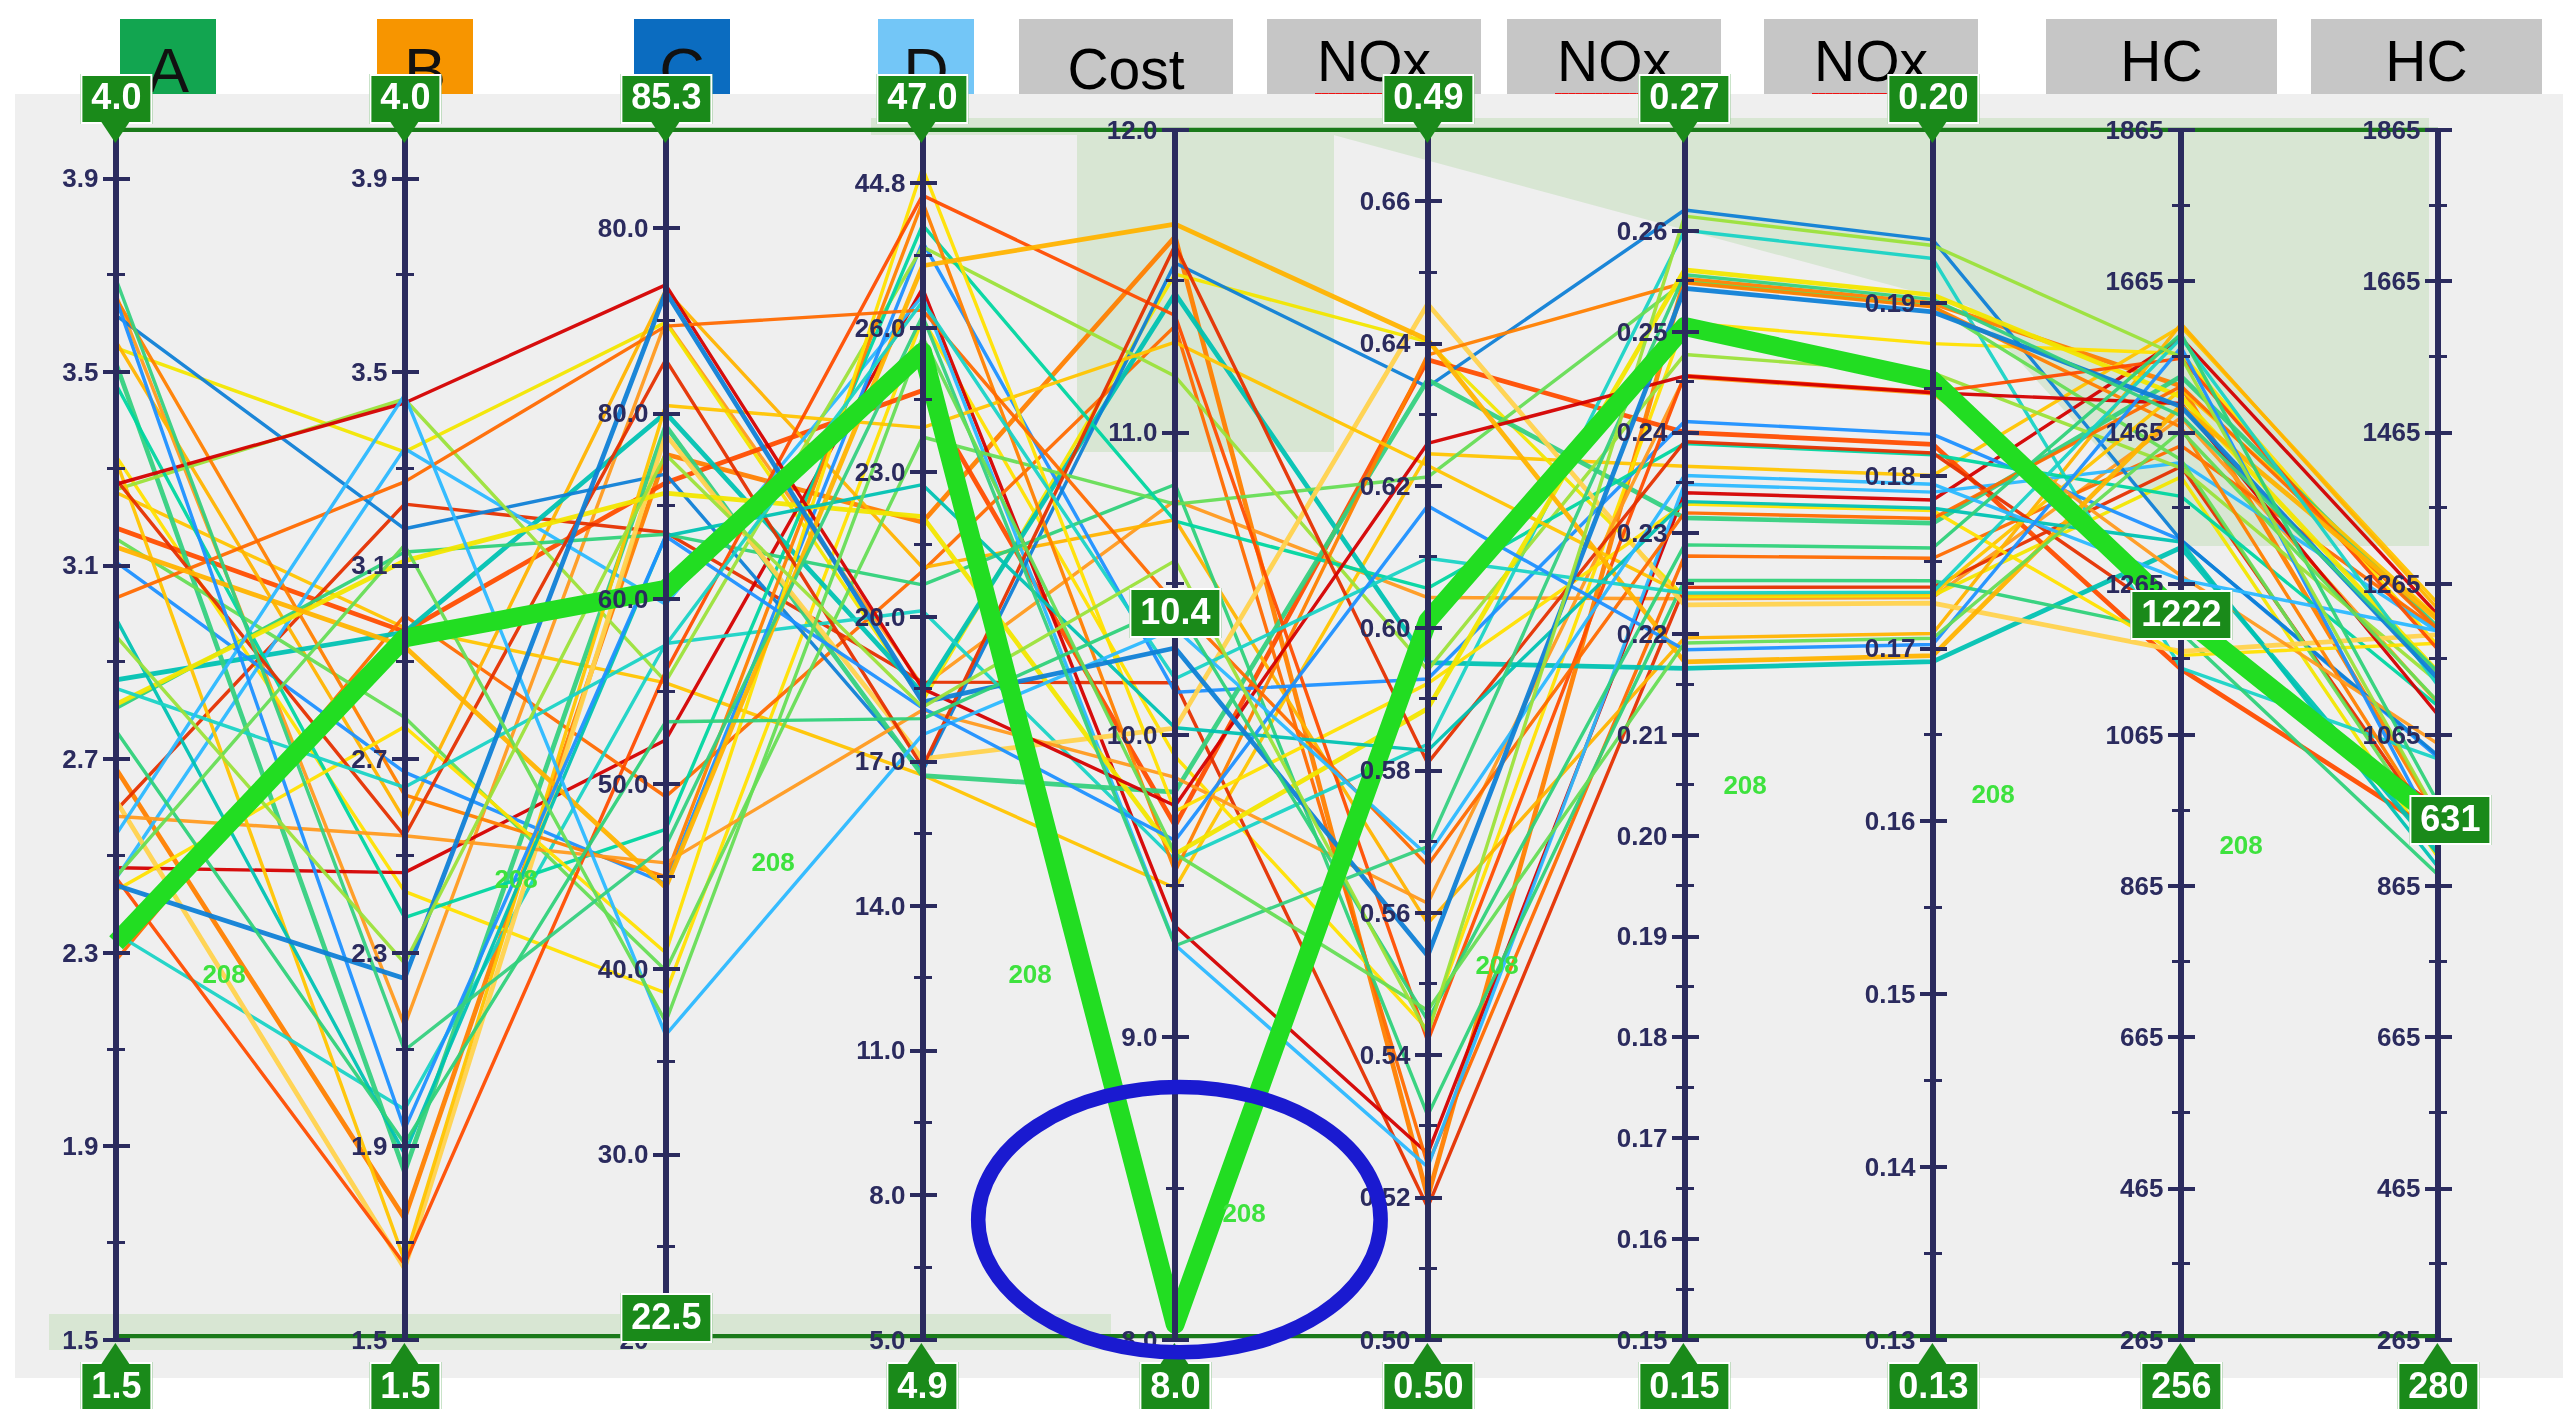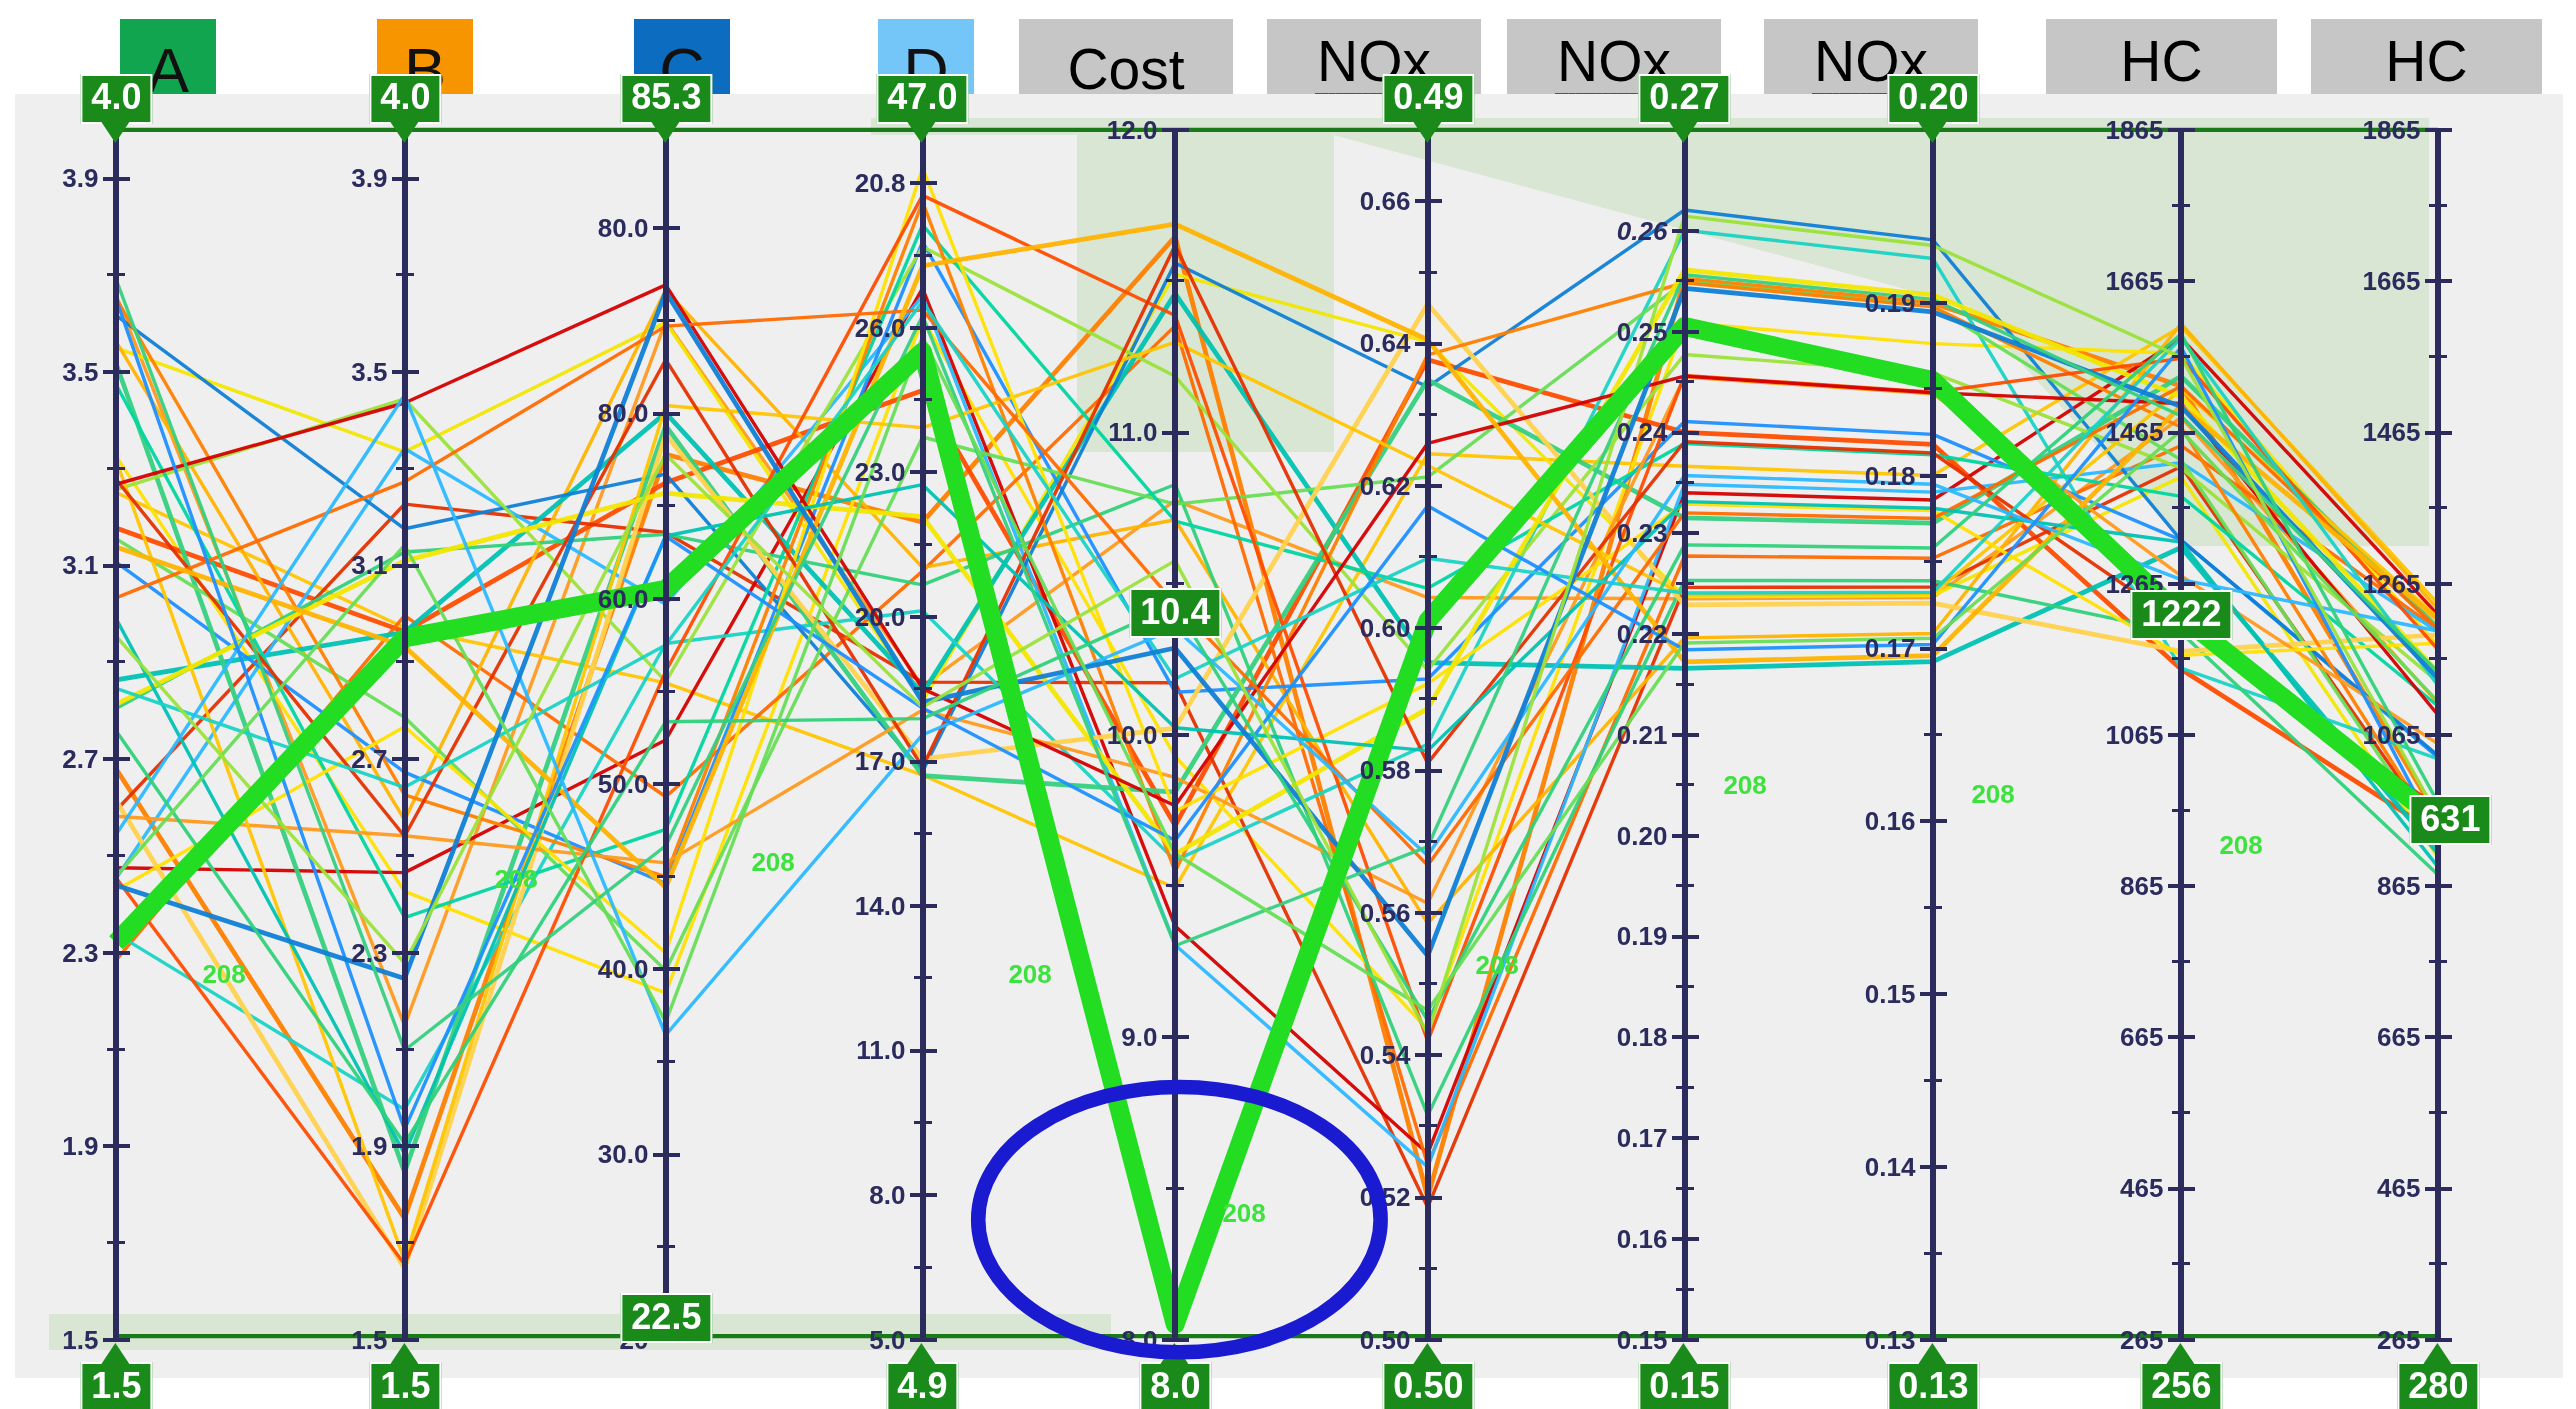--- a/index.html
+++ b/index.html
@@ -207,21 +207,21 @@
         <div class="tick" style="left: 638px; top: 873px;"></div>
         <div class="ticklbl" style="left: 505px; width: 128px; top: 875px;">40.0</div>
         <div class="tickminor" style="left: 642px; top: 966px;"></div>
         <div class="tick" style="left: 638px; top: 1059px;"></div>
         <div class="ticklbl" style="left: 505px; width: 128px; top: 1060px;">30.0</div>
         <div class="tickminor" style="left: 642px; top: 1151px;"></div>
         <div class="tick" style="left: 638px; top: 1244px;"></div>
         <div class="ticklbl" style="left: 505px; width: 128px; top: 1246px;">20</div>
         <div class="axis" style="left: 905px; top: 36px; height: 1210px;"></div>
         <div class="tick" style="left: 895px; top: 87px;"></div>
-        <div class="ticklbl" style="left: 762px; width: 128px; top: 89px;">20.8</div>
+        <div class="ticklbl" style="left: 762px; width: 128px; top: 89px;">44.8</div>
         <div class="tickminor" style="left: 899px; top: 160px;"></div>
         <div class="tick" style="left: 895px; top: 232px;"></div>
         <div class="ticklbl" style="left: 762px; width: 128px; top: 234px;">26.0</div>
         <div class="tickminor" style="left: 899px; top: 304px;"></div>
         <div class="tick" style="left: 895px; top: 376px;"></div>
         <div class="ticklbl" style="left: 762px; width: 128px; top: 378px;">23.0</div>
         <div class="tickminor" style="left: 899px; top: 449px;"></div>
         <div class="tick" style="left: 895px; top: 521px;"></div>
         <div class="ticklbl" style="left: 762px; width: 128px; top: 523px;">20.0</div>
         <div class="tickminor" style="left: 899px; top: 593px;"></div>
@@ -276,21 +276,21 @@
         <div class="tick" style="left: 1400px; top: 959px;"></div>
         <div class="ticklbl" style="left: 1267px; width: 128px; top: 961px;">0.54</div>
         <div class="tickminor" style="left: 1404px; top: 1030px;"></div>
         <div class="tick" style="left: 1400px; top: 1102px;"></div>
         <div class="ticklbl" style="left: 1267px; width: 128px; top: 1103px;">0.52</div>
         <div class="tickminor" style="left: 1404px; top: 1173px;"></div>
         <div class="tick" style="left: 1400px; top: 1244px;"></div>
         <div class="ticklbl" style="left: 1267px; width: 128px; top: 1246px;">0.50</div>
         <div class="axis" style="left: 1667px; top: 36px; height: 1210px;"></div>
         <div class="tick" style="left: 1657px; top: 135px;"></div>
-        <div class="ticklbl" style="left: 1524px; width: 128px; top: 137px; font-style: italic;">0.26</div>
+        <div class="ticklbl" style="left: 1524px; width: 128px; top: 137px;">0.26</div>
         <div class="tickminor" style="left: 1661px; top: 185px;"></div>
         <div class="tick" style="left: 1657px; top: 236px;"></div>
         <div class="ticklbl" style="left: 1524px; width: 128px; top: 238px;">0.25</div>
         <div class="tickminor" style="left: 1661px; top: 286px;"></div>
         <div class="tick" style="left: 1657px; top: 337px;"></div>
         <div class="ticklbl" style="left: 1524px; width: 128px; top: 338px;">0.24</div>
         <div class="tickminor" style="left: 1661px; top: 387px;"></div>
         <div class="tick" style="left: 1657px; top: 437px;"></div>
         <div class="ticklbl" style="left: 1524px; width: 128px; top: 439px;">0.23</div>
         <div class="tickminor" style="left: 1661px; top: 488px;"></div>

